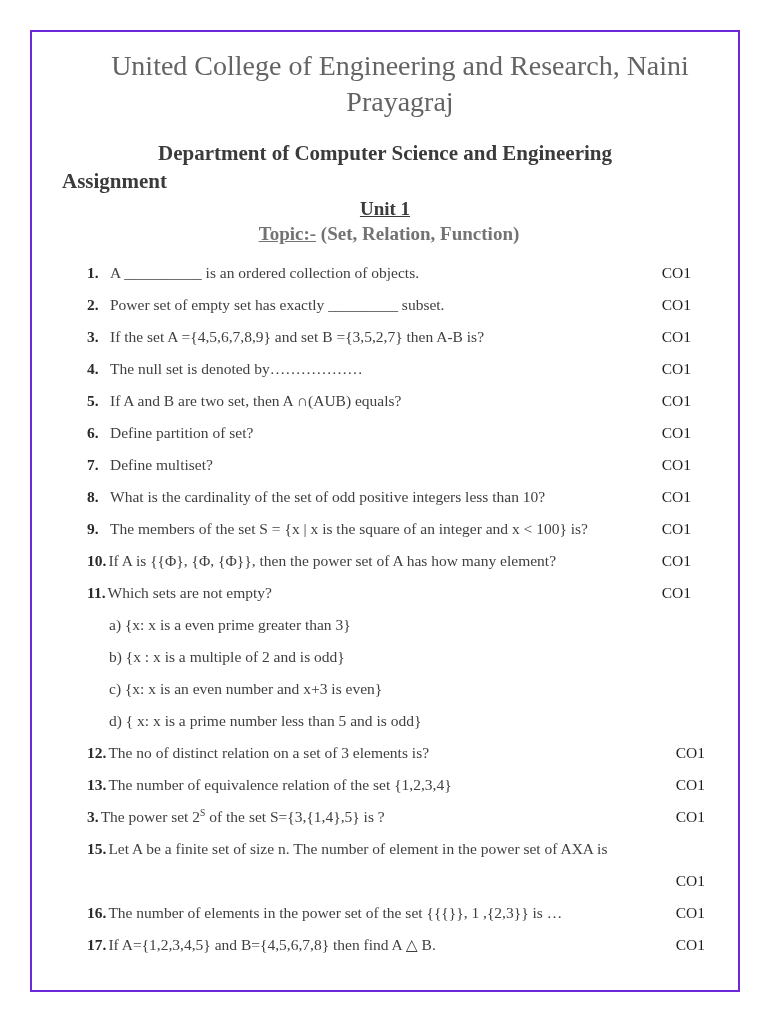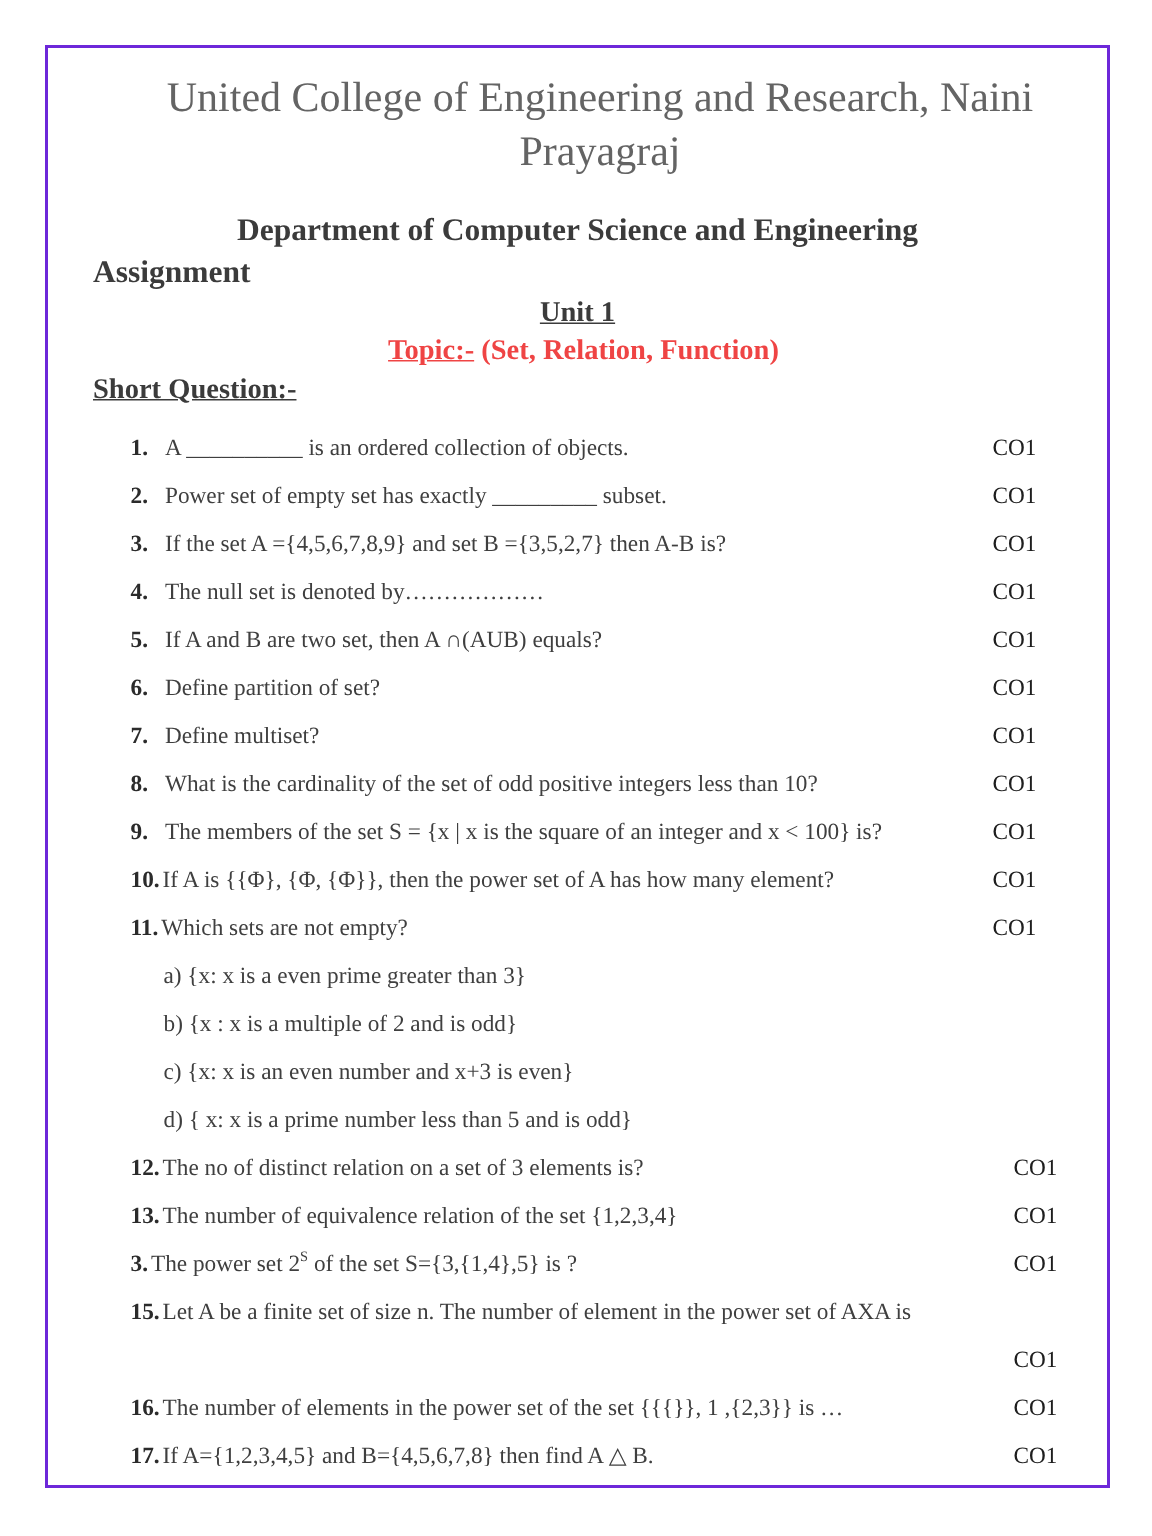--- a/index.html
+++ b/index.html
@@ -29,21 +29,21 @@
     font-size:21px; font-weight:700;
     color:#3b3b3b; margin-top:3px; padding-right:30px;
   }
   .unit {
     text-align:center; font-size:19px; font-weight:700;
     color:#3b3b3b; margin-top:4px; padding-right:30px;
   }
   .unit .u, .topic .label, .section-heading .u { text-decoration:underline; }
   .topic {
     text-align:center; font-size:19px; font-weight:700;
-    color:#ef4444; margin-top:3px; padding-right:22px;
+    color:#737373; margin-top:3px; padding-right:22px;
   }
   .section-heading {
     font-size:19px; font-weight:700; color:#3b3b3b; margin-top:4px;
   }
   .questions {
     margin-top:18px; padding-left:25px; padding-right:33px;
   }
   .q-row {
     display:flex; align-items:baseline;
     height:32px; font-size:15.5px; line-height:20px;
@@ -66,21 +66,20 @@
 </style>
 </head>
 <body>
 
 <div class="sheet">
   <div class="college">United College of Engineering and Research, Naini Prayagraj</div>
   <div class="dept">Department of Computer Science and Engineering</div>
   <div class="doctype">Assignment</div>
   <div class="unit"><span class="u">Unit 1</span></div>
   <div class="topic"><span class="label">Topic:-</span> <span>(Set, Relation, Function)</span></div>
-  <div class="section-heading"><span class="u">Short Question:-</span></div>
   <div class="questions">
       <div class="q-row g1">
         <span class="q-main"><span class="q-num">1.</span><span class="q-text">A __________ is an ordered collection of objects.</span></span>
         <span class="q-co">CO1</span>
       </div>
       <div class="q-row g1">
         <span class="q-main"><span class="q-num">2.</span><span class="q-text">Power set of empty set has exactly _________ subset.</span></span>
         <span class="q-co">CO1</span>
       </div>
       <div class="q-row g1">

